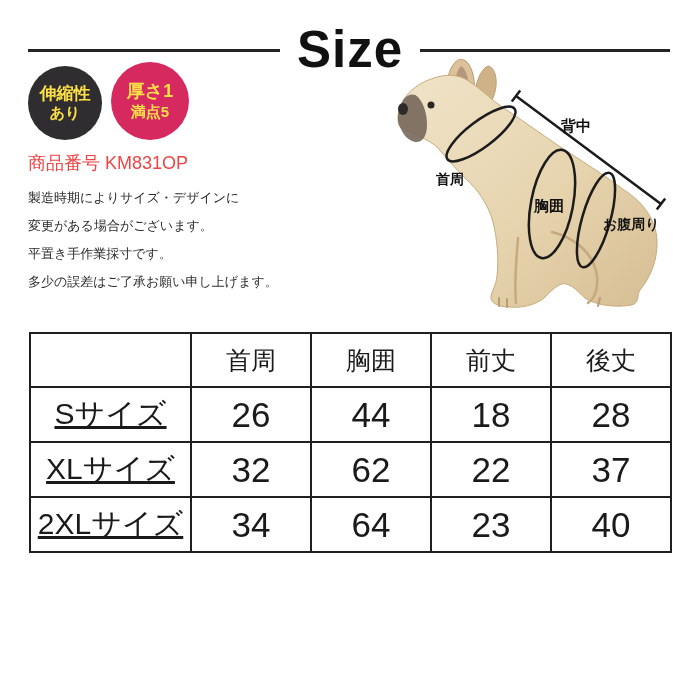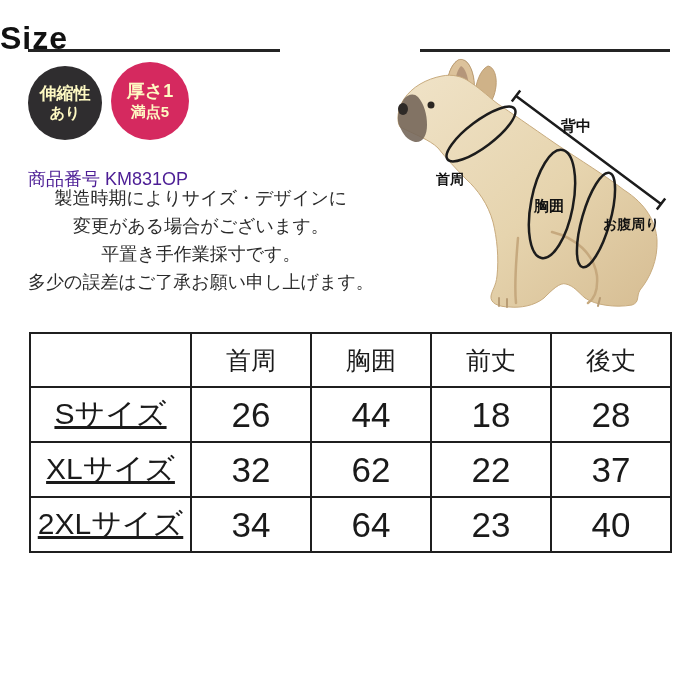--- a/index.html
+++ b/index.html
@@ -11,48 +11,48 @@
     overflow: hidden;
   }
   .abs { position: absolute; }
 
   
   .title-rule { background: #242424; height: 3px; }
   #rule-left  { left: 28px;  top: 49px; width: 252px; }
   #rule-right { left: 420px; top: 49px; width: 250px; }
   #page-title {
     left: 0; right: 0; top: 20px;
-    text-align: left;
-    font-size: 32px;
+    text-align: center;
+    font-size: 51px;
     font-weight: 600;
     color: #111;
     letter-spacing: 1px;
   }
 
   
   .badge {
     border-radius: 50%;
-    color: #fef9c3;
+    color: #fde047;
     display: flex;
     flex-direction: column;
     align-items: center;
     justify-content: center;
     text-align: center;
     line-height: 1.25;
     font-weight: bold;
   }
   #badge-stretch { left: 28px; top: 66px; width: 74px; height: 74px; }
   #badge-thickness { left: 111px; top: 62px; width: 78px; height: 78px; }
   .badge .l1 { font-size: 17px; }
   .badge .l2 { font-size: 15px; }
   #badge-thickness .l1 { font-size: 18px; }
 
   
-  #product-code { left: 28px; top: 151px; font-size: 18px; color: #4c1d95; margin-top: 16px; }
-  #product-notes { left: 28px; top: 184px; font-size: 18px; line-height: 28px; color: #2b2b2b; text-align: center; }
+  #product-code { left: 28px; top: 151px; font-size: 18px; color: #ef4444; }
+  #product-notes { left: 28px; top: 184px; font-size: 13px; line-height: 28px; color: #2b2b2b; }
 
   
   #dog-diagram { left: 388px; top: 55px; width: 312px; height: 262px; }
   #dog-diagram text {
     font-family: "Liberation Sans", "DejaVu Sans", sans-serif;
     font-weight: bold;
     fill: #111;
   }
 
   

